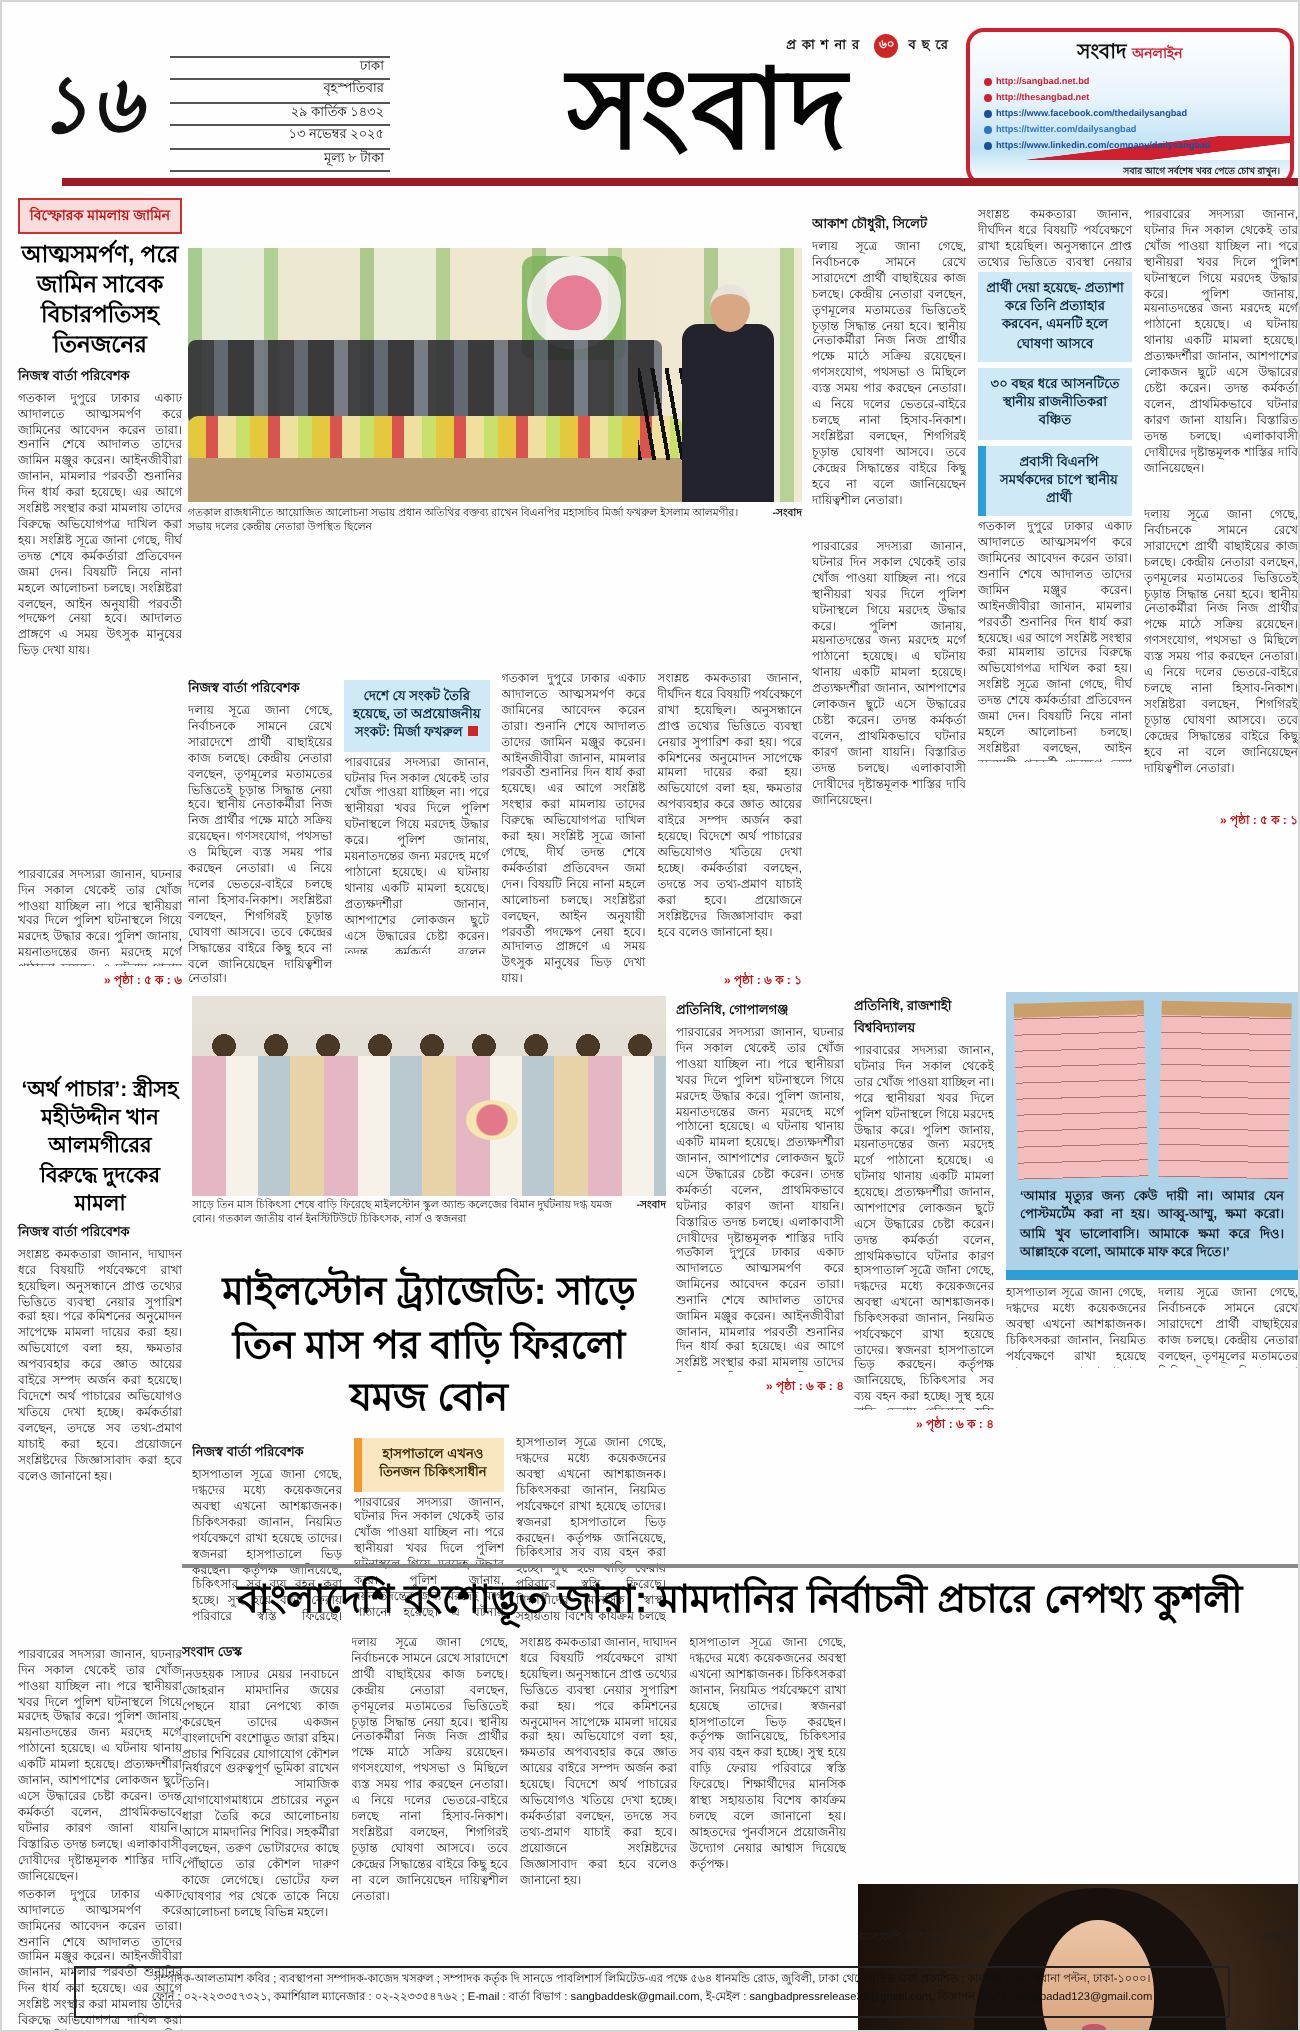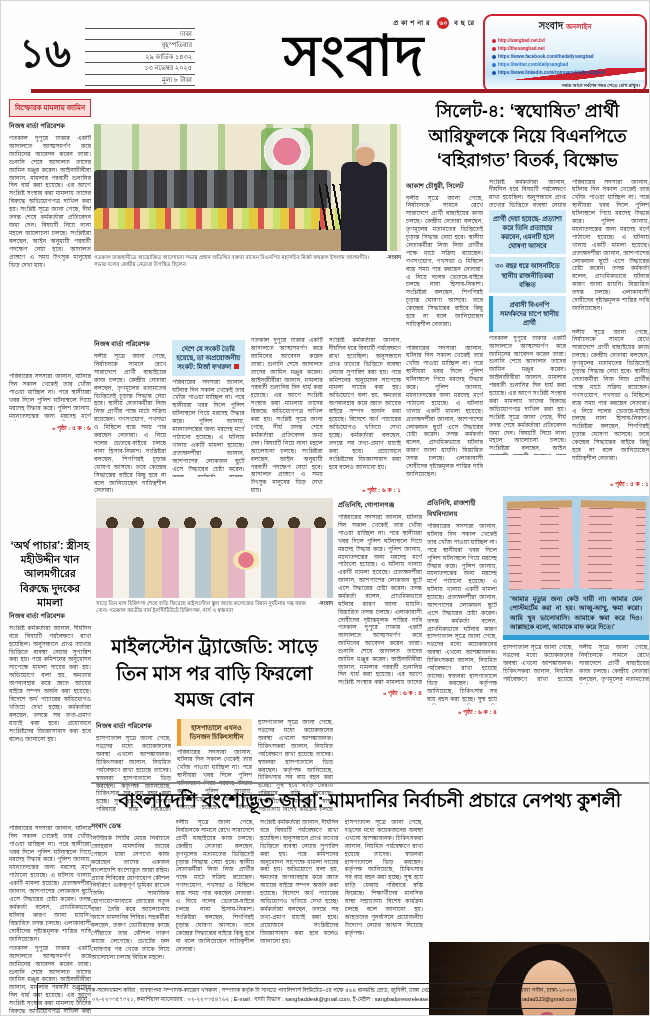--- a/index.html
+++ b/index.html
@@ -89,21 +89,21 @@
 
   .hrline { background:#8a8a8a; }
 
   .footer { border: 1.5px solid #222; text-align: center; font-size: 5.6px; line-height: 1.6; padding-top: 2px; color:#111; }
 </style>
 </head>
 <body>
 
 <div id="page">
 
-  <div class="abs page-number" style="left:18px; top:32px;">১৬</div>
+  <div class="abs page-number" style="left:18px; top:32px;font-style:italic;">১৬</div>
 
   <div class="abs datebox" style="left:84px; top:27px;">
     <div class="row">ঢাকা</div>
     <div class="row">বৃহস্পতিবার</div>
     <div class="row">২৯ কার্তিক ১৪৩২</div>
     <div class="row">১৩ নভেম্বর ২০২৫</div>
     <div class="row">মূল্য ৮ টাকা</div>
   </div>
 
   <div class="abs masthead-wrap" style="left:228px; top:16px;">
@@ -128,20 +128,21 @@
       <div class="ob-link lk-blue"><span class="dot"></span><span>https://www.linkedin.com/company/dailysangbad</span></div>
     </div>
     <div class="ob-swoosh"></div>
     <div class="ob-note">সবার আগে সর্বশেষ খবর পেতে চোখ রাখুন।</div>
   </div>
 
   <div class="abs redrule" style="left:30px; top:88px; width:618px; height:4px;"></div>
 
   <div class="abs" style="left:8px; top:98px; width:82px;">
     <div class="kicker">বিস্ফোরক মামলায় জামিন</div>
+    <div class="hl" style="font-size:11.5px; line-height:1.3;">আত্মসমর্পণ, পরে জামিন সাবেক বিচারপতিসহ তিনজনের</div>
     <div class="byline">নিজস্ব বার্তা পরিবেশক</div>
     <div class="col" style="height:238px;">গতকাল দুপুরে ঢাকার একটি আদালতে আত্মসমর্পণ করে জামিনের আবেদন করেন তারা। শুনানি শেষে আদালত তাদের জামিন মঞ্জুর করেন। আইনজীবীরা জানান, মামলার পরবর্তী শুনানির দিন ধার্য করা হয়েছে। এর আগে সংশ্লিষ্ট সংস্থার করা মামলায় তাদের বিরুদ্ধে অভিযোগপত্র দাখিল করা হয়। সংশ্লিষ্ট সূত্রে জানা গেছে, দীর্ঘ তদন্ত শেষে কর্মকর্তারা প্রতিবেদন জমা দেন। বিষয়টি নিয়ে নানা মহলে আলোচনা চলছে। সংশ্লিষ্টরা বলছেন, আইন অনুযায়ী পরবর্তী পদক্ষেপ নেয়া হবে। আদালত প্রাঙ্গণে এ সময় উৎসুক মানুষের ভিড় দেখা যায়।</div>
     <div class="col" style="height:48px;">পরিবারের সদস্যরা জানান, ঘটনার দিন সকাল থেকেই তার খোঁজ পাওয়া যাচ্ছিল না। পরে স্থানীয়রা খবর দিলে পুলিশ ঘটনাস্থলে গিয়ে মরদেহ উদ্ধার করে। পুলিশ জানায়, ময়নাতদন্তের জন্য মরদেহ মর্গে পাঠানো হয়েছে। এ ঘটনায় থানায় একটি মামলা হয়েছে। প্রত্যক্ষদর্শীরা জানান, আশপাশের লোকজন ছুটে এসে উদ্ধারের চেষ্টা করেন। তদন্ত কর্মকর্তা বলেন, প্রাথমিকভাবে ঘটনার কারণ জানা যায়নি। বিস্তারিত তদন্ত চলছে। এলাকাবাসী দোষীদের দৃষ্টান্তমূলক শাস্তির দাবি জানিয়েছেন।</div>
     <div class="jump">» পৃষ্ঠা : ৫ ক : ৬</div>
   </div>
 
   <div class="abs photo ph-main" style="left:93px; top:123px; width:307px; height:127px;">
     <div class="backdrop"></div>
     <div class="ph-banner"></div>
     <div class="people"></div>
@@ -170,21 +171,20 @@
     <div>
       <div class="col" style="height:158px;">গতকাল দুপুরে ঢাকার একটি আদালতে আত্মসমর্পণ করে জামিনের আবেদন করেন তারা। শুনানি শেষে আদালত তাদের জামিন মঞ্জুর করেন। আইনজীবীরা জানান, মামলার পরবর্তী শুনানির দিন ধার্য করা হয়েছে। এর আগে সংশ্লিষ্ট সংস্থার করা মামলায় তাদের বিরুদ্ধে অভিযোগপত্র দাখিল করা হয়। সংশ্লিষ্ট সূত্রে জানা গেছে, দীর্ঘ তদন্ত শেষে কর্মকর্তারা প্রতিবেদন জমা দেন। বিষয়টি নিয়ে নানা মহলে আলোচনা চলছে। সংশ্লিষ্টরা বলছেন, আইন অনুযায়ী পরবর্তী পদক্ষেপ নেয়া হবে। আদালত প্রাঙ্গণে এ সময় উৎসুক মানুষের ভিড় দেখা যায়।</div>
     </div>
     <div style="display:flex; flex-direction:column;">
       <div class="col" style="height:146px;">সংশ্লিষ্ট কর্মকর্তারা জানান, দীর্ঘদিন ধরে বিষয়টি পর্যবেক্ষণে রাখা হয়েছিল। অনুসন্ধানে প্রাপ্ত তথ্যের ভিত্তিতে ব্যবস্থা নেয়ার সুপারিশ করা হয়। পরে কমিশনের অনুমোদন সাপেক্ষে মামলা দায়ের করা হয়। অভিযোগে বলা হয়, ক্ষমতার অপব্যবহার করে জ্ঞাত আয়ের বাইরে সম্পদ অর্জন করা হয়েছে। বিদেশে অর্থ পাচারের অভিযোগও খতিয়ে দেখা হচ্ছে। কর্মকর্তারা বলছেন, তদন্তে সব তথ্য-প্রমাণ যাচাই করা হবে। প্রয়োজনে সংশ্লিষ্টদের জিজ্ঞাসাবাদ করা হবে বলেও জানানো হয়।</div>
       <div class="jump">» পৃষ্ঠা : ৬ ক : ১</div>
     </div>
   </div>
 
   <div class="abs" style="left:405px; top:98px; width:243px;">
-    <div class="hl" style="font-size:17.5px; line-height:1.4;">সিলেট-৪: ‘স্বঘোষিত’ প্রার্থী আরিফুলকে নিয়ে বিএনপিতে ‘বহিরাগত’ বিতর্ক, বিক্ষোভ</div>
     <div class="cols" style="margin-top:6px; height:316px;">
       <div>
         <div class="byline">আকাশ চৌধুরী, সিলেট</div>
         <div class="col" style="height:150px;">দলীয় সূত্রে জানা গেছে, নির্বাচনকে সামনে রেখে সারাদেশে প্রার্থী বাছাইয়ের কাজ চলছে। কেন্দ্রীয় নেতারা বলছেন, তৃণমূলের মতামতের ভিত্তিতেই চূড়ান্ত সিদ্ধান্ত নেয়া হবে। স্থানীয় নেতাকর্মীরা নিজ নিজ প্রার্থীর পক্ষে মাঠে সক্রিয় রয়েছেন। গণসংযোগ, পথসভা ও মিছিলে ব্যস্ত সময় পার করছেন নেতারা। এ নিয়ে দলের ভেতরে-বাইরে চলছে নানা হিসাব-নিকাশ। সংশ্লিষ্টরা বলছেন, শিগগিরই চূড়ান্ত ঘোষণা আসবে। তবে কেন্দ্রের সিদ্ধান্তের বাইরে কিছু হবে না বলে জানিয়েছেন দায়িত্বশীল নেতারা।</div>
         <div class="col" style="height:146px;">পরিবারের সদস্যরা জানান, ঘটনার দিন সকাল থেকেই তার খোঁজ পাওয়া যাচ্ছিল না। পরে স্থানীয়রা খবর দিলে পুলিশ ঘটনাস্থলে গিয়ে মরদেহ উদ্ধার করে। পুলিশ জানায়, ময়নাতদন্তের জন্য মরদেহ মর্গে পাঠানো হয়েছে। এ ঘটনায় থানায় একটি মামলা হয়েছে। প্রত্যক্ষদর্শীরা জানান, আশপাশের লোকজন ছুটে এসে উদ্ধারের চেষ্টা করেন। তদন্ত কর্মকর্তা বলেন, প্রাথমিকভাবে ঘটনার কারণ জানা যায়নি। বিস্তারিত তদন্ত চলছে। এলাকাবাসী দোষীদের দৃষ্টান্তমূলক শাস্তির দাবি জানিয়েছেন।</div>
       </div>
       <div>
         <div class="col" style="height:28px;">সংশ্লিষ্ট কর্মকর্তারা জানান, দীর্ঘদিন ধরে বিষয়টি পর্যবেক্ষণে রাখা হয়েছিল। অনুসন্ধানে প্রাপ্ত তথ্যের ভিত্তিতে ব্যবস্থা নেয়ার সুপারিশ করা হয়। পরে কমিশনের অনুমোদন সাপেক্ষে মামলা দায়ের করা হয়। অভিযোগে বলা হয়, ক্ষমতার অপব্যবহার করে জ্ঞাত আয়ের বাইরে সম্পদ অর্জন করা হয়েছে। বিদেশে অর্থ পাচারের অভিযোগও খতিয়ে দেখা হচ্ছে। কর্মকর্তারা বলছেন, তদন্তে সব তথ্য-প্রমাণ যাচাই করা হবে। প্রয়োজনে সংশ্লিষ্টদের জিজ্ঞাসাবাদ করা হবে বলেও জানানো হয়।</div>
         <div class="bluebox">প্রার্থী দেয়া হয়েছে- প্রত্যাশা করে তিনি প্রত্যাহার করবেন, এমনটি হলে ঘোষণা আসবে</div>
         <div class="bluebox">৩০ বছর ধরে আসনটিতে স্থানীয় রাজনীতিকরা বঞ্চিত</div>

